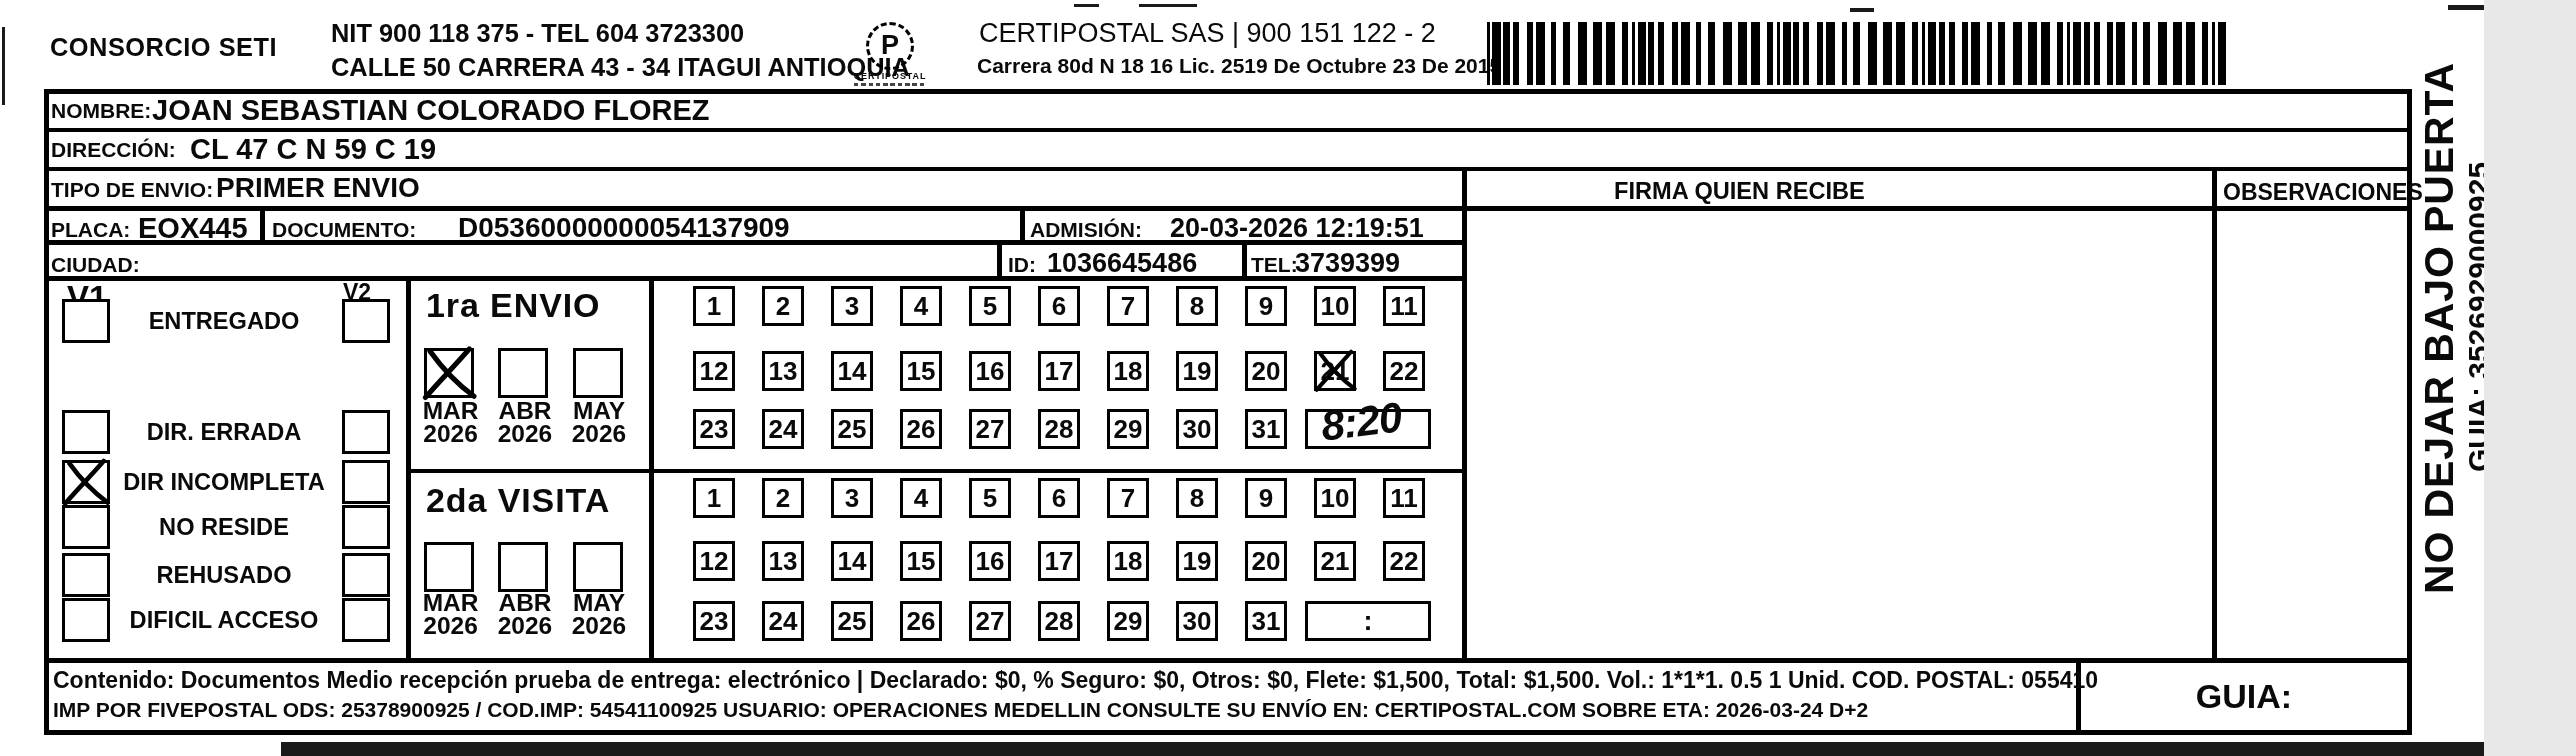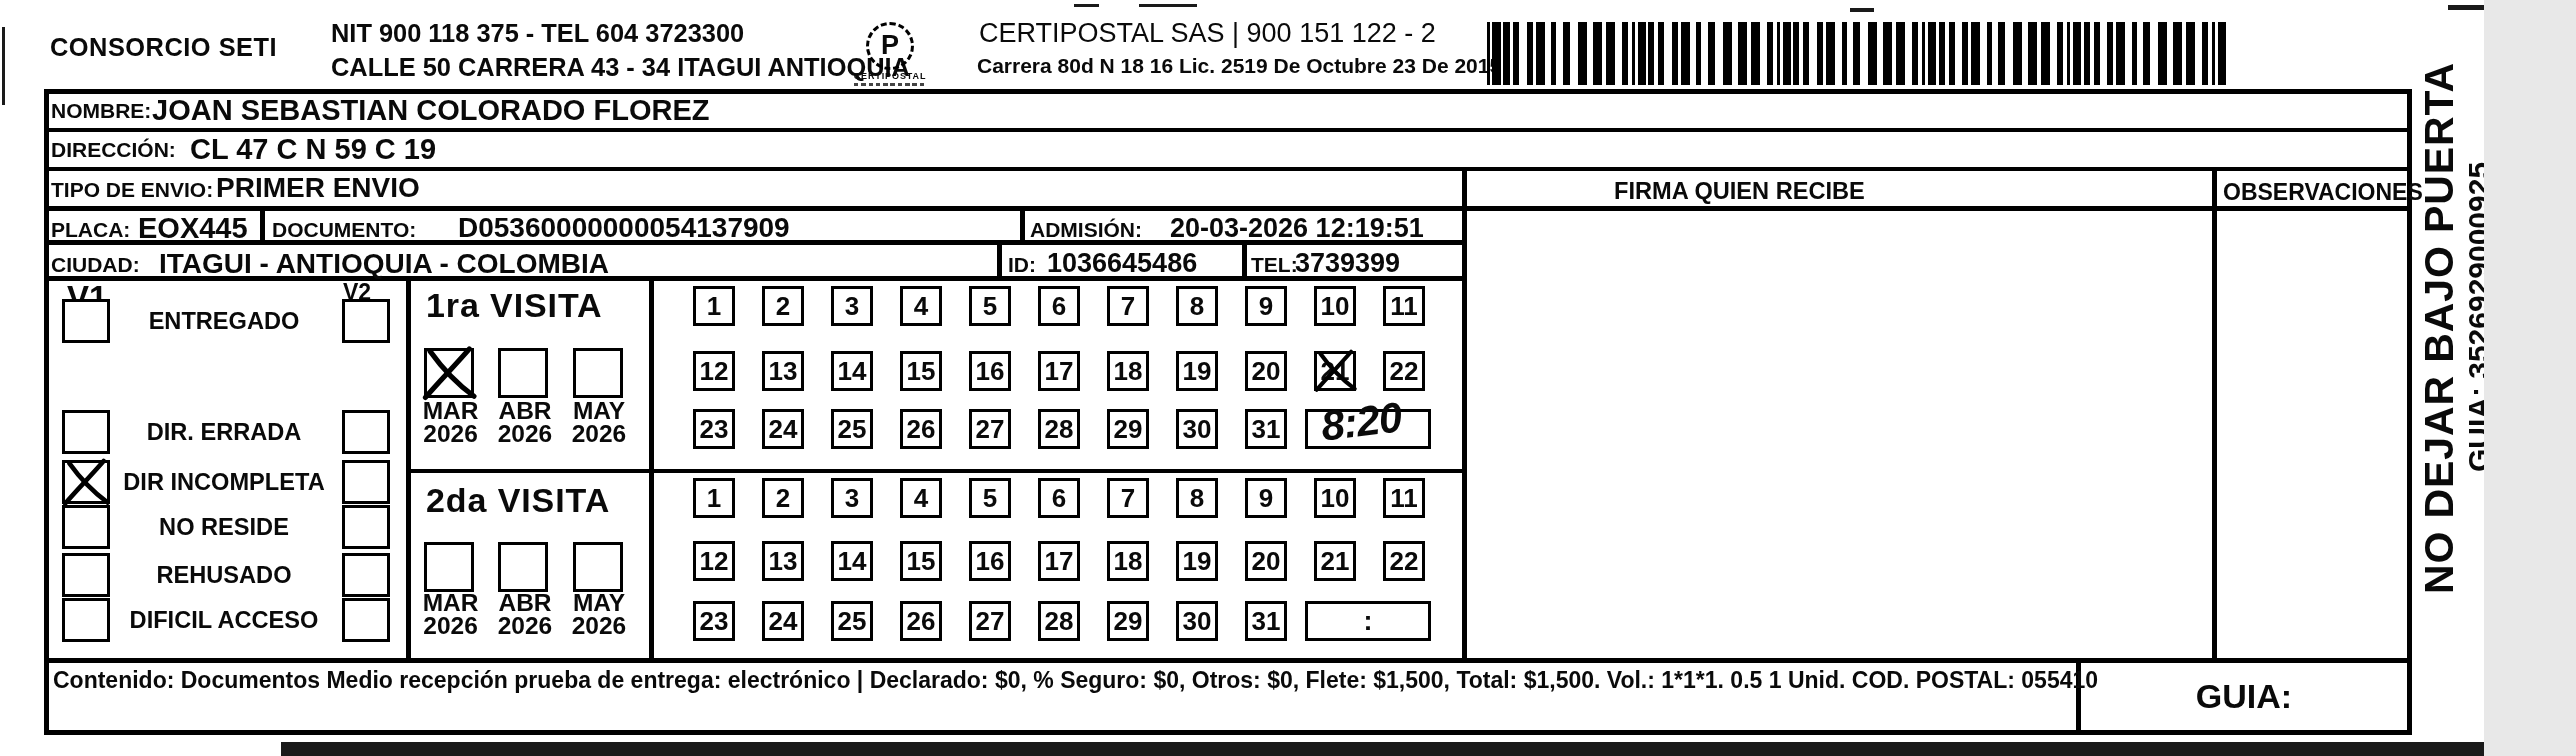--- a/index.html
+++ b/index.html
@@ -152,21 +152,20 @@
   <div class="val" style="left:216px;top:172px;font-size:28px">PRIMER ENVIO</div>
   <div class="celllbl" style="left:1614px;top:178px;font-size:23.6px">FIRMA QUIEN RECIBE</div>
   <div class="celllbl" style="left:2223px;top:179px;font-size:23px">OBSERVACIONES</div>
   <div class="celllbl" style="left:51px;top:218px;font-size:21px">PLACA:</div>
   <div class="val" style="left:138px;top:212px;font-size:29px">EOX445</div>
   <div class="celllbl" style="left:272px;top:218px;font-size:21px">DOCUMENTO:</div>
   <div class="val" style="left:458px;top:212px;font-size:28px">D05360000000054137909</div>
   <div class="celllbl" style="left:1030px;top:218px;font-size:21px">ADMISIÓN:</div>
   <div class="val" style="left:1170px;top:213px;font-size:27px">20-03-2026 12:19:51</div>
   <div class="celllbl" style="left:51px;top:253px;font-size:21px">CIUDAD:</div>
-  <div class="val" style="left:159px;top:248px;font-size:28px">ITAGUI - ANTIOQUIA - COLOMBIA</div>
   <div class="celllbl" style="left:1008px;top:253px;font-size:21px">ID:</div>
   <div class="val" style="left:1047px;top:248px;font-size:27px">1036645486</div>
   <div class="celllbl" style="left:1251px;top:253px;font-size:21px">TEL:</div>
   <div class="val" style="left:1295px;top:248px;font-size:27px">3739399</div>
 
   <div class="abs" id="status-block" style="left:44px;top:277px;width:363px;height:381px">
     <div class="abs" style="left:23px;top:1.8px;font-size:33px;font-weight:700">V1</div>
     <div class="abs" style="left:299px;top:1.8px;font-size:23px;font-weight:700">V2</div>
   <div class="status-row" style="top: 22px;">
         <span class="cb" style="left:18px"></span>
@@ -200,21 +199,21 @@
       </div>
       <div class="status-row" style="top: 276px;">
         <span class="cb" style="left:18px"></span>
         <span class="st-label">REHUSADO</span>
         <span class="cb" style="left:298px"></span>
       </div>
     </div>
 
   <div class="abs" id="visits-root" style="left:406px;top:277px;width:1055px;height:385px">
       <div class="abs" style="left: 0px; top: 0px; width: 1055px; height: 192px;">
-        <div class="visit-title" style="left:20px;top:9px">1ra VISITA</div>
+        <div class="visit-title" style="left:20px;top:9px">1ra ENVIO</div>
         <span class="mcb" style="left:18px;top:71px">
           <svg class="xm" viewBox="0 0 48 48">
             <path d="M7 5 C 17 19, 30 33, 45 44"></path>
             <path d="M41 3 C 29 17, 14 32, 3 45"></path>
           </svg>
         </span>
         <span class="mon" style="left:3.6px;top:120px">MAR</span>
         <span class="mon" style="left:3.6px;top:143px">2026</span>
         <span class="mcb" style="left:92px;top:71px"></span>
         <span class="mon" style="left:78px;top:120px">ABR</span>
@@ -300,20 +299,21 @@
         <span class="day" style="left:563px;top:131px">27</span>
         <span class="day" style="left:632px;top:131px">28</span>
         <span class="day" style="left:701px;top:131px">29</span>
         <span class="day" style="left:770px;top:131px">30</span>
         <span class="day" style="left:839px;top:131px">31</span>
         <span class="daywide" style="left:899px;top:131px;width:120px">:</span>
       </div>
     </div>
 
   <div class="foot1">Contenido: Documentos Medio recepción prueba de entrega: electrónico | Declarado: $0, % Seguro: $0, Otros: $0, Flete: $1,500, Total: $1,500. Vol.: 1*1*1. 0.5  1 Unid. COD. POSTAL: 055410</div>
+  <div class="foot2">IMP POR FIVEPOSTAL ODS: 25378900925 / COD.IMP: 54541100925 USUARIO: OPERACIONES MEDELLIN CONSULTE SU ENVÍO EN: CERTIPOSTAL.COM SOBRE ETA: 2026-03-24 D+2</div>
   <div class="guiabox">GUIA: 3526929000925</div>
 
   <div class="side-rot warn" style="left:2439px;top:328px">NO DEJAR BAJO PUERTA</div>
   <div class="side-rot sideguia" style="left:2479px;top:317px">GUIA: 3526929000925</div>
 
   <div class="artifact" style="left:281px;top:742px;width:2295px;height:14.5px"></div>
   <div class="artifact" style="left:1074px;top:3.6px;width:25.4px;height:3.6px"></div>
   <div class="artifact" style="left:1139px;top:3.6px;width:58px;height:3.6px"></div>
   <div class="artifact" style="left:1850px;top:8.2px;width:23.6px;height:3.6px"></div>
   <div class="artifact" style="left:2448px;top:5.4px;width:50px;height:4.5px"></div>

